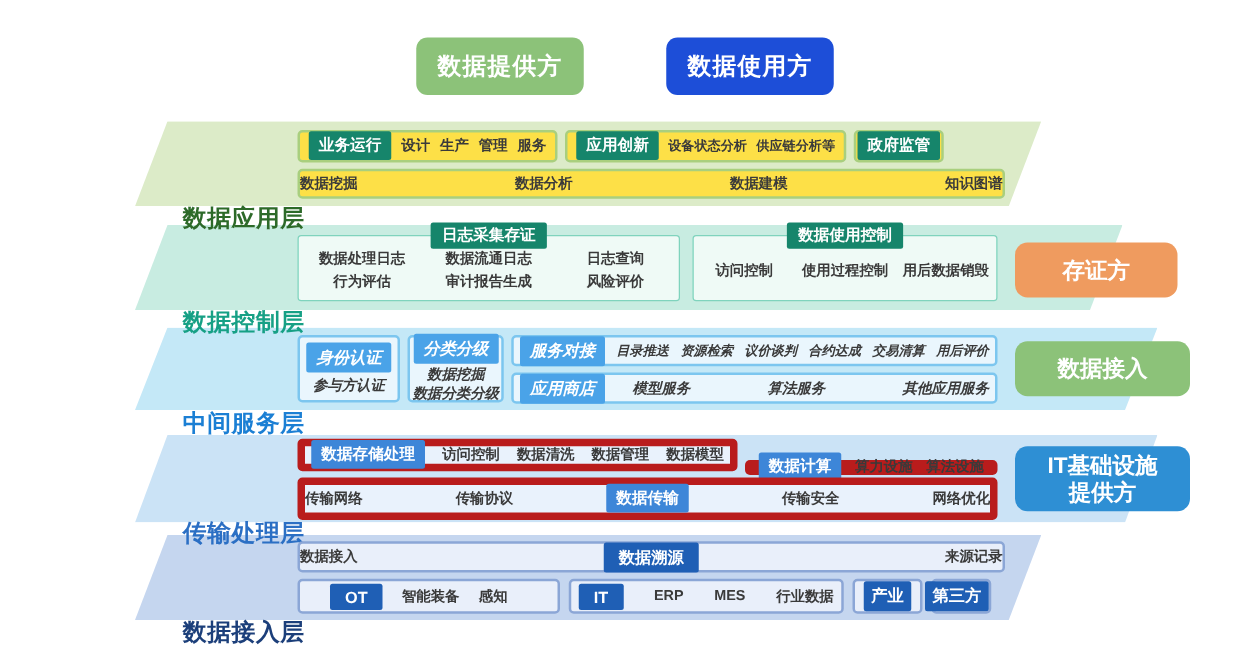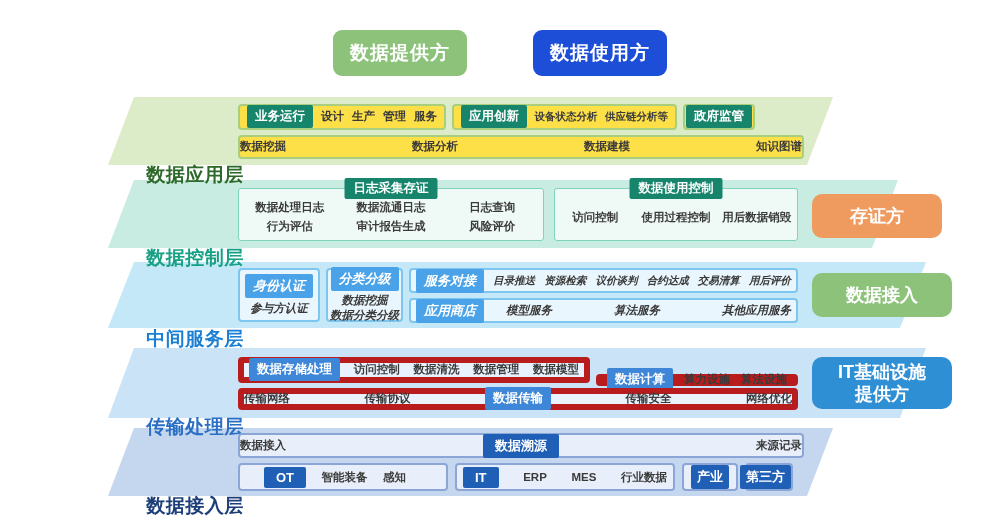--- a/index.html
+++ b/index.html
@@ -259,21 +259,21 @@
             </div>
           </div>
           <div class="box b2-box" style="flex:1;padding:0 5px;margin-top:17px;">
             <div class="items sb">
               <span class="tag tag-blue2">数据计算</span>
               <span class="item">算力设施</span>
               <span class="item">算法设施</span>
             </div>
           </div>
         </div>
-        <div class="rowline" style="height:22px;">
+        <div class="rowline" style="height:34px;">
           <div class="box b2-box" style="width:100%;">
             <div class="items sa">
               <span class="item">传输网络</span>
               <span class="item">传输协议</span>
               <span class="tag tag-blue2">数据传输</span>
               <span class="item">传输安全</span>
               <span class="item">网络优化</span>
             </div>
           </div>
         </div>

